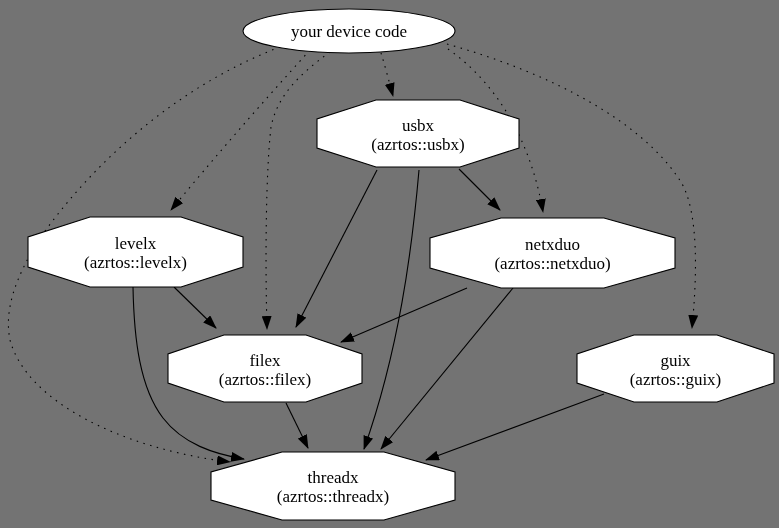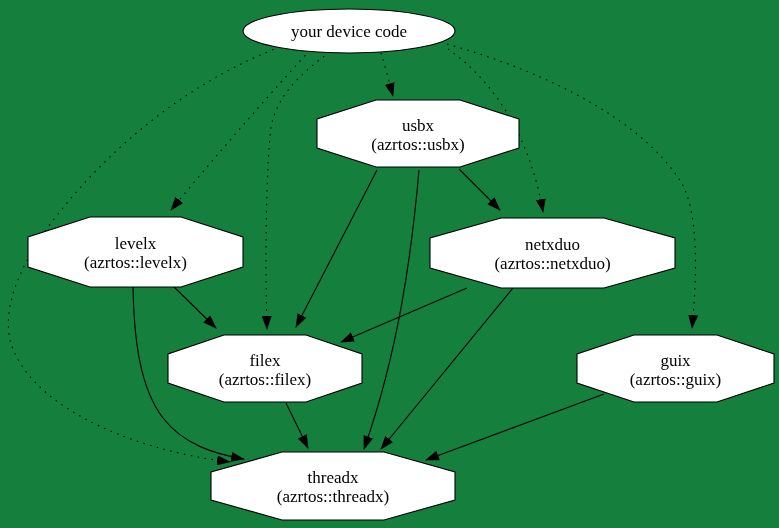--- a/index.html
+++ b/index.html
@@ -4,21 +4,21 @@
 <style>
   html, body {
     margin: 0;
     padding: 0;
     background: #ffffff;
   }
   .canvas {
     position: relative;
     width: 779px;
     height: 528px;
-    background: #15803d;
+    background: #737373;
     overflow: hidden;
   }
   svg {
     display: block;
   }
   .edge {
     fill: none;
     stroke: #000000;
     stroke-width: 1.1;
   }

